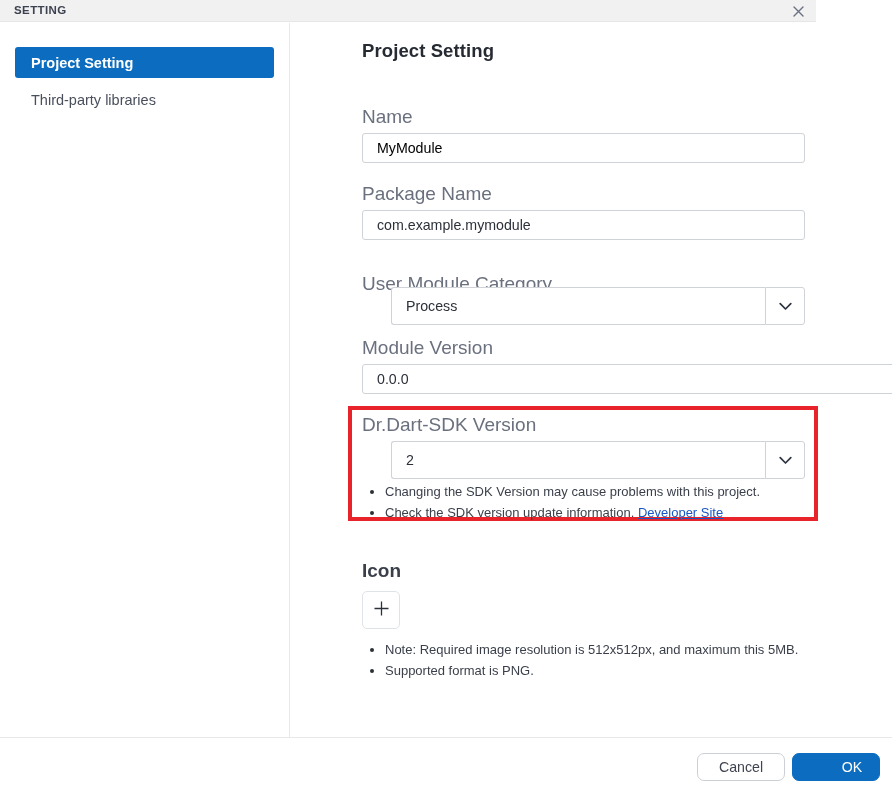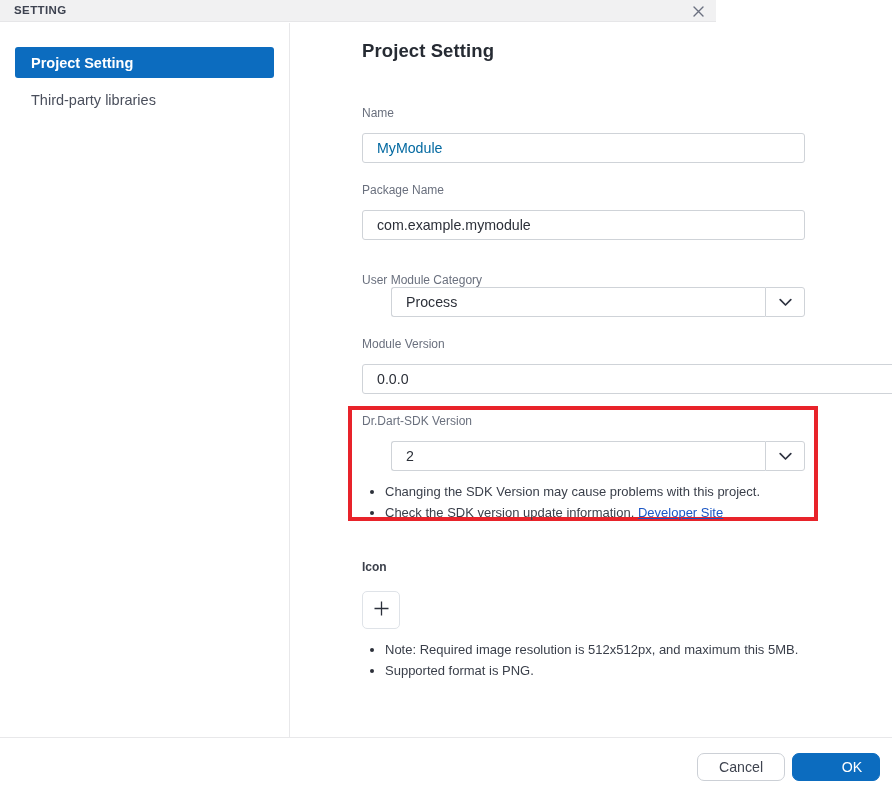--- a/index.html
+++ b/index.html
@@ -14,21 +14,21 @@
   #app {
     position: relative;
     width: 892px; height: 787px;
     background: #ffffff;
     overflow: hidden;
   }
 
   
   .titlebar {
     position: absolute; left: 0; top: 0;
-    width: 716px; height: 22px;
+    width: 816px; height: 22px;
     background: #f1f1f2;
     border-bottom: 1px solid #e6e6e8;
   }
   .titlebar-text {
     position: absolute; left: 14px; top: 4px;
     font-size: 11.5px;
     font-weight: bold;
     letter-spacing: 0.4px;
     color: #3d4250;
   }
@@ -76,41 +76,41 @@
   }
   .page-title {
     position: absolute; left: 71px; top: 17px;
     font-size: 18.5px; font-weight: bold;
     color: #262b33;
     letter-spacing: 0.1px;
   }
 
   .field-label {
     position: absolute;
-    font-size: 12px;
+    font-size: 19px;
     color: #6a707e;
   }
   .input-box {
     position: absolute;
     height: 30px;
     border: 1px solid #cfd3d8;
     border-radius: 3px;
     background: #ffffff;
     display: flex;
     align-items: center;
     padding-left: 14px;
     font-size: 14.2px;
     color: #2c3039;
     cursor: text;
   }
-  .input-box.placeholder { color: #0369a1; }
+  .input-box.placeholder { color: #000000; }
 
   .select-wrap {
     position: absolute;
-    height: 30px;
+    height: 38px;
     display: flex;
     cursor: pointer;
     padding-left: 29px;
   }
   .select-field {
     flex: 1;
     border: 1px solid #cfd3d8;
     border-right: none;
     border-radius: 3px 0 0 3px;
     background: #ffffff;

